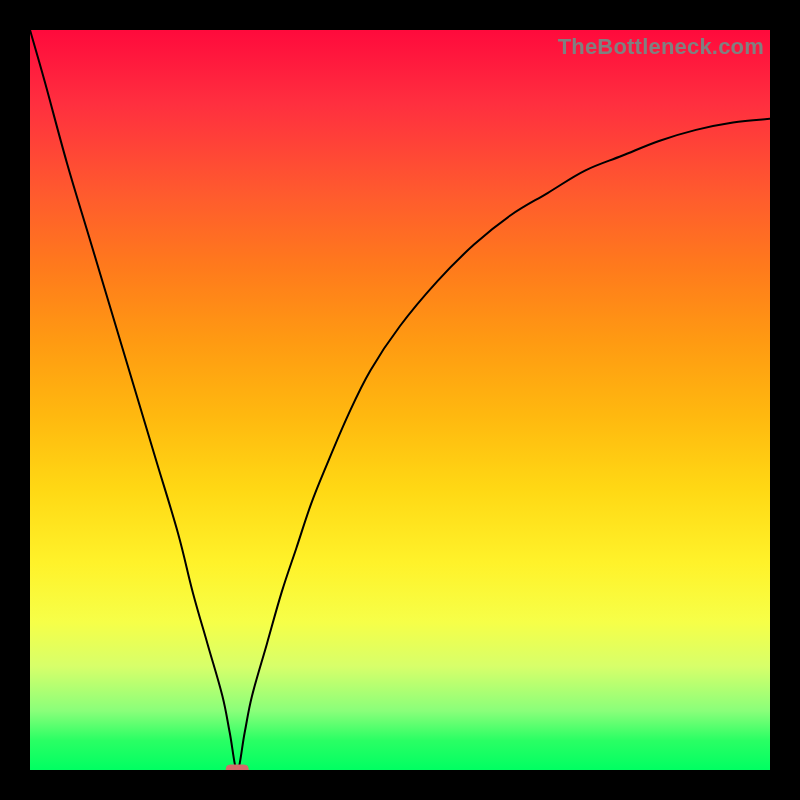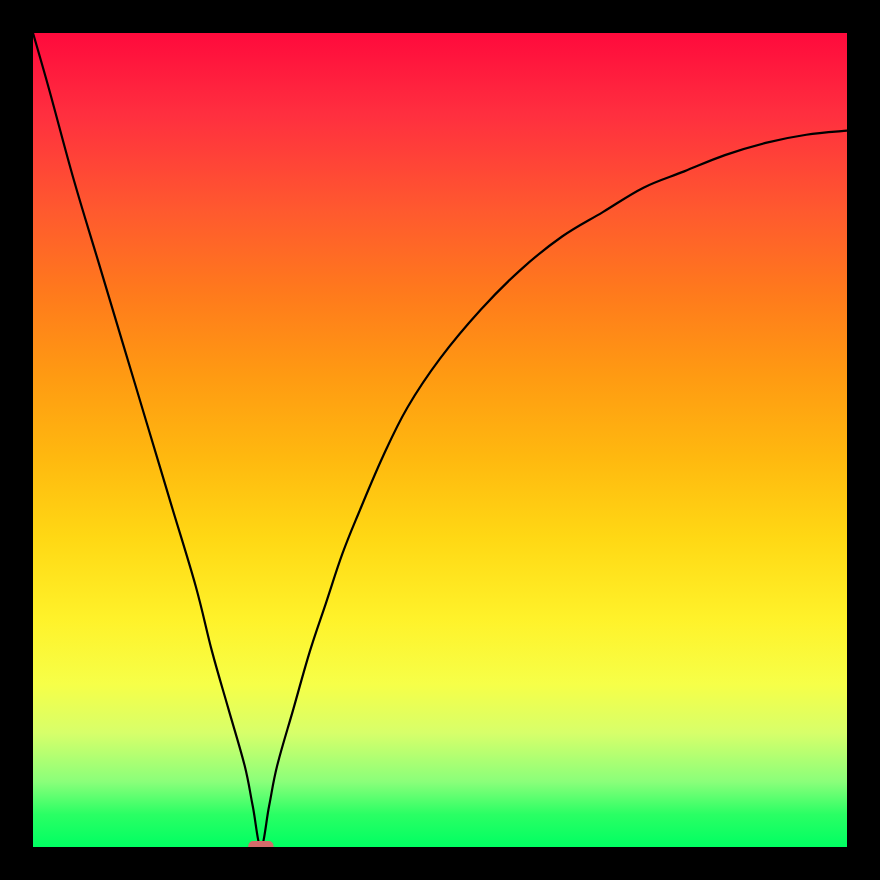--- a/index.html
+++ b/index.html
@@ -60,18 +60,19 @@
     fill: #d46a6a;
     stroke: #d46a6a;
     stroke-width: 1;
   }
 </style>
 </head>
 <body>
 
 <div class="container">
   <div class="plot-area">
+    <div class="watermark">TheBottleneck.com</div>
     <svg class="curve-svg" viewBox="0 0 740 740" preserveAspectRatio="none">
       <path id="curve-path" class="curve" d="M 0.00 0.00 C 2.66 9.32, 8.14 27.82, 14.80 51.80 C 21.46 75.78, 29.01 105.23, 37.00 133.20 C 44.99 161.17, 51.21 180.56, 59.20 207.20 C 67.19 233.84, 73.41 254.56, 81.40 281.20 C 89.39 307.84, 95.61 328.56, 103.60 355.20 C 111.59 381.84, 117.81 402.56, 125.80 429.20 C 133.79 455.84, 141.34 479.22, 148.00 503.20 C 154.66 527.18, 157.47 542.42, 162.80 562.40 C 168.13 582.38, 172.27 595.55, 177.60 614.20 C 182.93 632.85, 188.40 650.02, 192.40 666.00 C 196.40 681.98, 197.14 689.68, 199.80 703.00 C 202.46 716.32, 204.54 740.00, 207.20 740.00 C 209.86 740.00, 211.94 716.32, 214.60 703.00 C 217.26 689.68, 218.00 681.98, 222.00 666.00 C 226.00 650.02, 231.47 632.85, 236.80 614.20 C 242.13 595.55, 246.27 579.72, 251.60 562.40 C 256.93 545.08, 261.07 533.98, 266.40 518.00 C 271.73 502.02, 275.87 488.25, 281.20 473.60 C 286.53 458.95, 289.34 452.58, 296.00 436.60 C 302.66 420.62, 310.21 402.12, 318.20 384.80 C 326.19 367.48, 331.08 356.38, 340.40 340.40 C 349.72 324.42, 358.01 311.98, 370.00 296.00 C 381.99 280.02, 393.68 266.25, 407.00 251.60 C 420.32 236.95, 430.68 226.59, 444.00 214.60 C 457.32 202.61, 467.68 194.32, 481.00 185.00 C 494.32 175.68, 504.68 170.79, 518.00 162.80 C 531.32 154.81, 541.68 147.26, 555.00 140.60 C 568.32 133.94, 578.68 131.13, 592.00 125.80 C 605.32 120.47, 615.68 115.66, 629.00 111.00 C 642.32 106.34, 652.68 103.23, 666.00 99.90 C 679.32 96.57, 689.68 94.50, 703.00 92.50 C 716.32 90.50, 733.34 89.47, 740.00 88.80"></path>
       <rect id="marker-rect" class="marker" x="196.20" y="735.00" width="22" height="10" rx="4" ry="4"></rect>
     </svg>
   </div>
 </div>
 
 </body></html>

